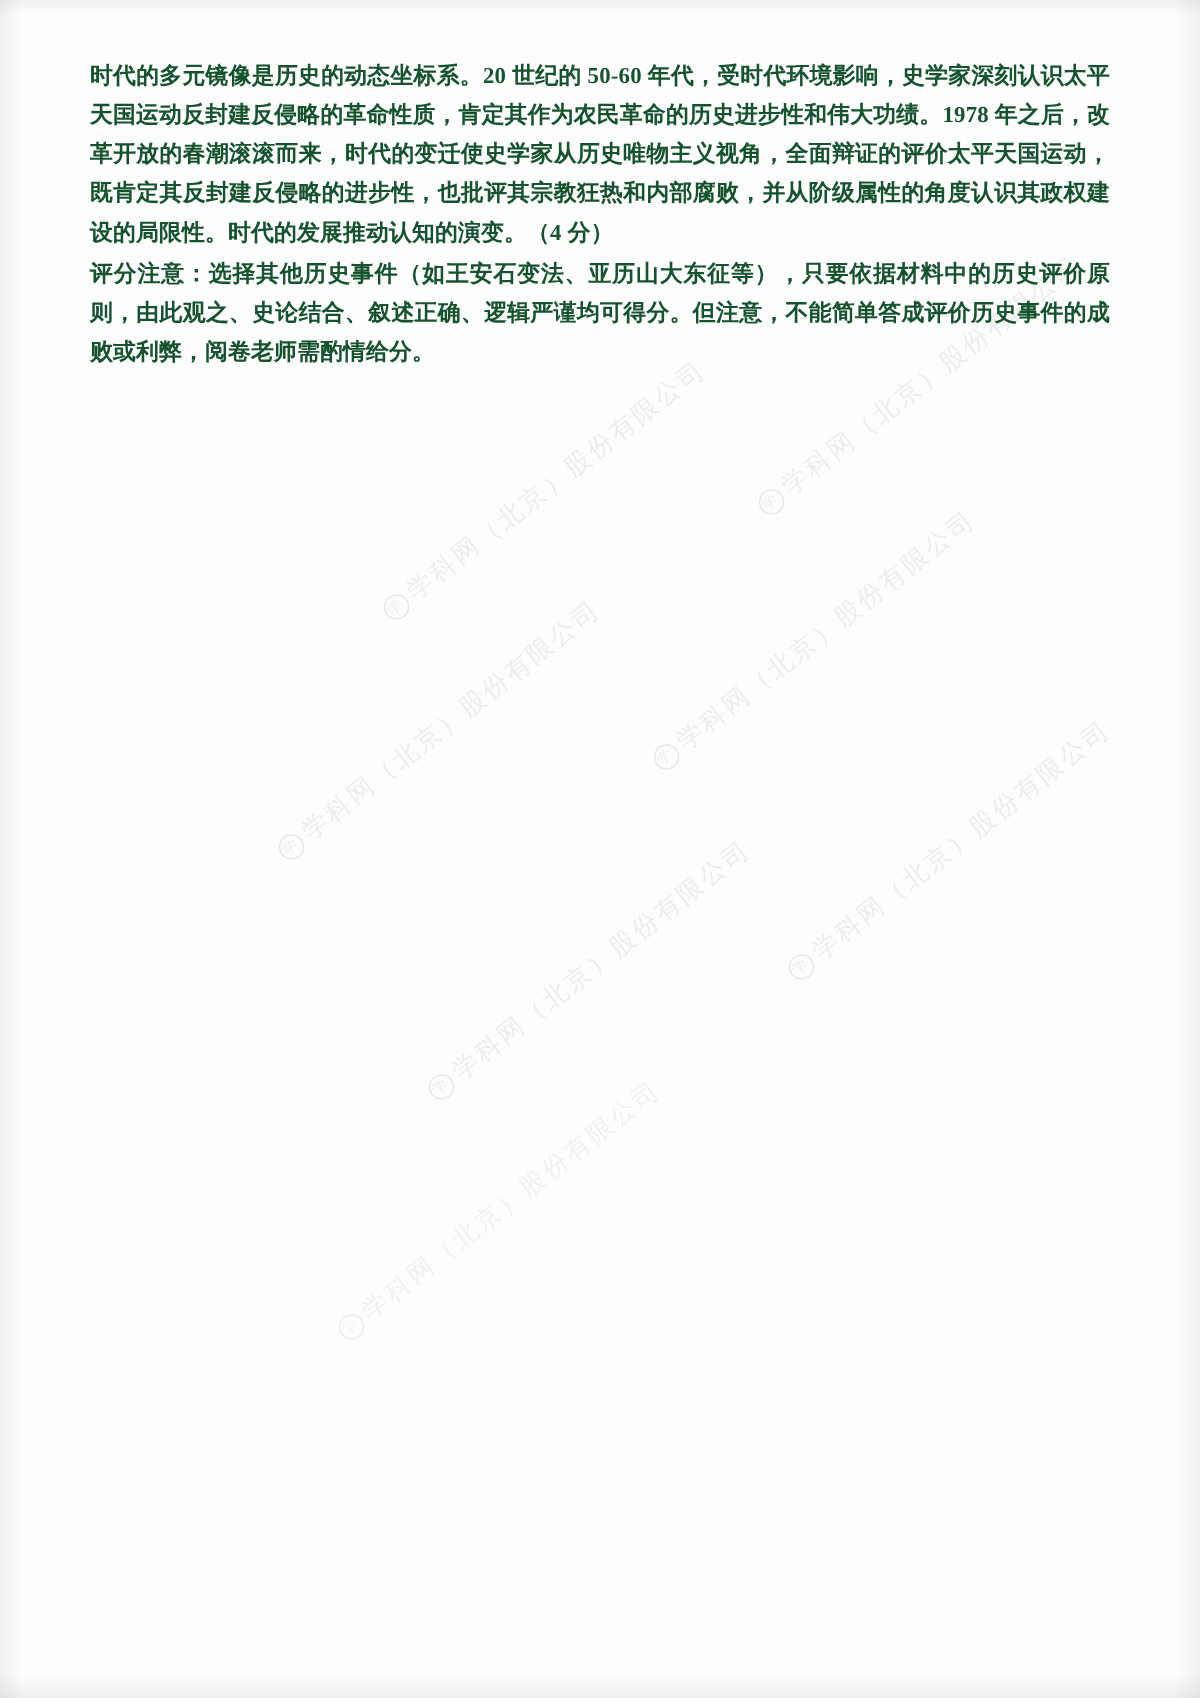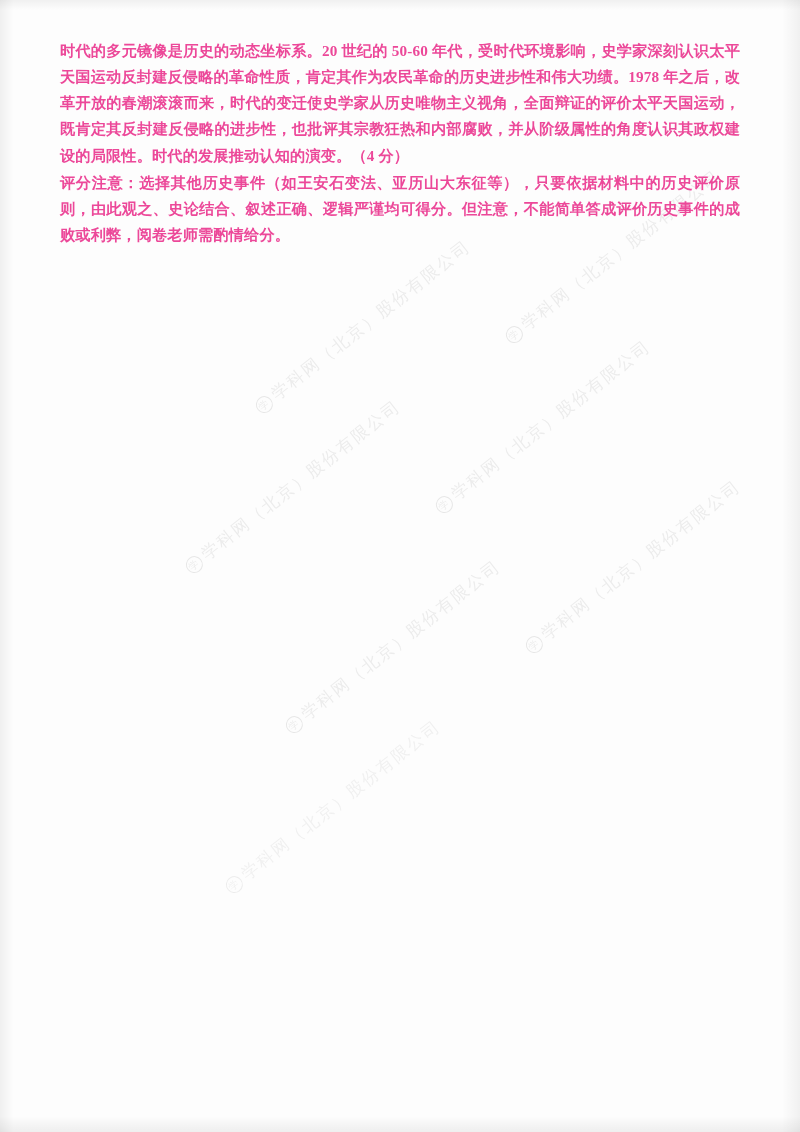--- a/index.html
+++ b/index.html
@@ -25,21 +25,21 @@
   }
   .content {
     position: absolute;
     left: 60px;
     top: 38px;
     width: 680px;
   }
   .para {
     font-size: 15.2px;
     line-height: 1.72;
-    color: #ec4899;
+    color: #14532d;
     text-align: justify;
     text-justify: inter-ideograph;
     letter-spacing: 0.15px;
     margin: 0 0 1px 0;
     font-weight: 600;
     text-indent: 0;
   }
   .para.indent {
     text-indent: 0;
   }

